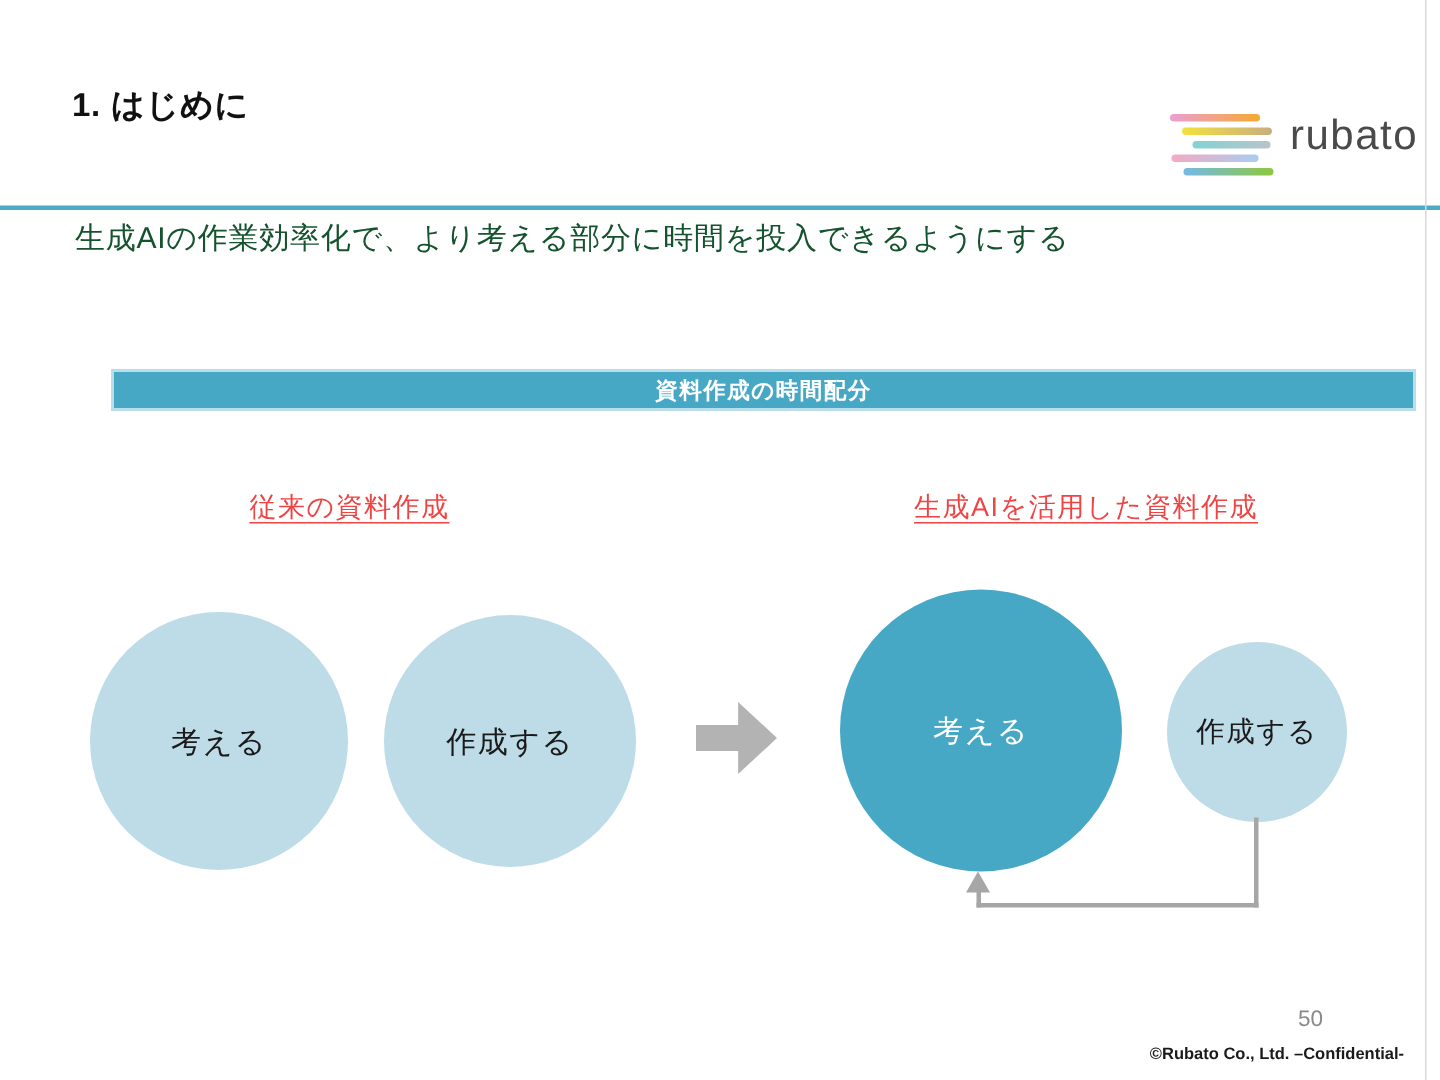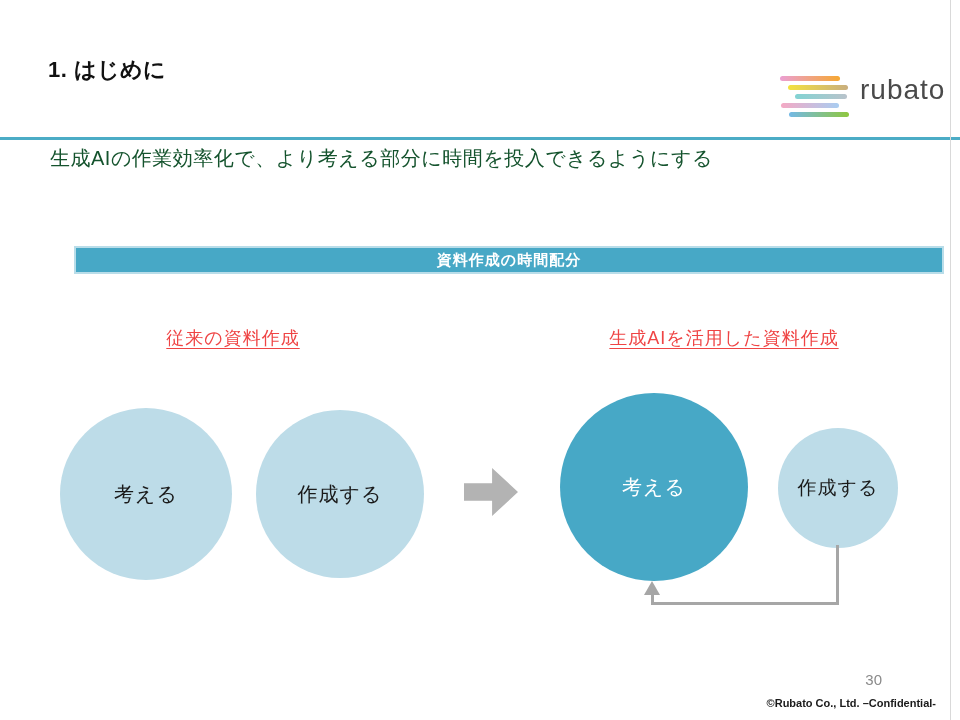--- a/index.html
+++ b/index.html
@@ -230,17 +230,17 @@
   </div>
   <div class="circle light c-right-create">
     <span>作成する</span>
   </div>
 
   <div class="connector-seg conn-down"></div>
   <div class="connector-seg conn-across"></div>
   <div class="connector-seg conn-up"></div>
   <div class="conn-arrowhead"></div>
 
-  <div class="page-number">30</div>
+  <div class="page-number">50</div>
   <div class="footer-copyright">©Rubato Co., Ltd. –Confidential-</div>
 
   <div class="slide-edge-right"></div>
 </div>
 
 </body></html>

